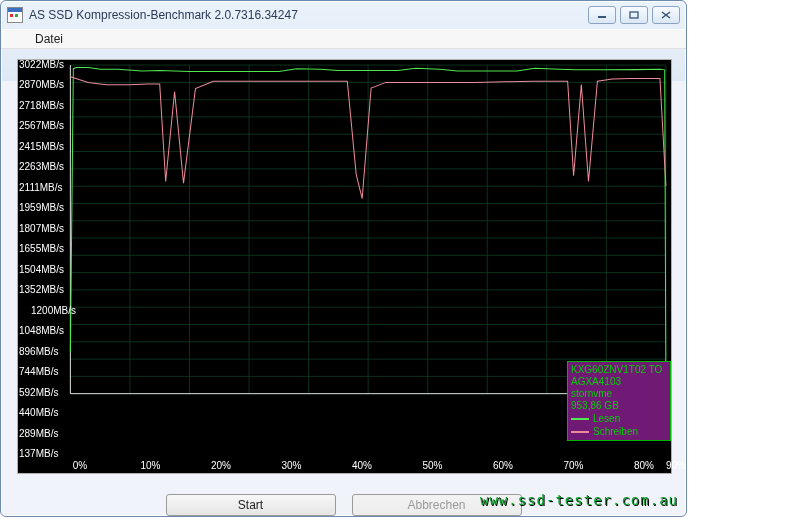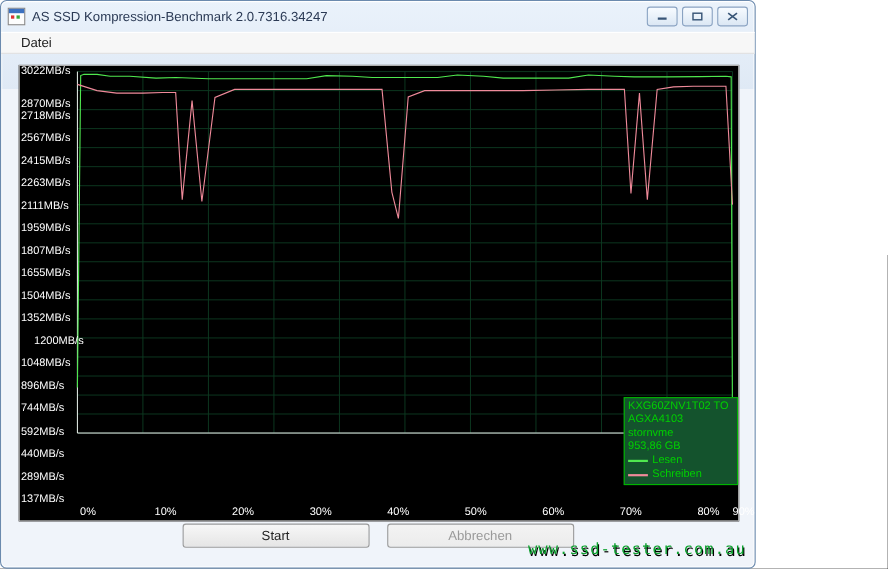--- a/index.html
+++ b/index.html
@@ -48,21 +48,21 @@
     display: flex; align-items: center; justify-content: center;
     color:#385577; font-size:11px;
   }
   .winbtn svg { display:block; }
   .menubar {
     height: 20px;
     background: #f7f7f7;
     border-top: 1px solid #fff;
     border-bottom: 1px solid #e0e0e0;
     display: flex; align-items: center;
-    padding-left: 12px;
+    padding-left: 28px;
   }
   .menu-item { font-size: 12px; color: #222; padding: 2px 6px; }
   .chart-wrap {
     position: absolute;
     left: 16px; right: 14px; top: 58px; bottom: 42px;
     background: #000;
     border: 1px solid #b0b0b0;
   }
   .chart-inner { position: absolute; inset: 0; }
   .ylabel, .xlabel {
@@ -76,35 +76,35 @@
   .xlabel { bottom: 2px; transform: translateX(-50%); }
   .grid line { stroke: #0d3a22; stroke-width: 1; }
   .axis line { stroke: #fff; stroke-width: 1; }
   .series-read { stroke: #4fe84f; stroke-width: 1.2; fill: none; }
   .series-write { stroke: #ef8a9a; stroke-width: 1.2; fill: none; }
   .legend {
     position: absolute;
     right: 0px; bottom: 32px;
     width: 104px;
     border: 1px solid #00b500;
-    background: #14532d;
+    background: #701a75;
     color: #00d000;
     font-family: Tahoma, sans-serif;
     font-size: 10px;
     padding: 2px 3px;
     line-height: 12px;
   }
   .legend-row { display:flex; align-items:center; gap:4px; margin-top:1px;}
   .legend-swatch { width:18px; height:0; border-top:2px solid; }
   .footer {
     position: absolute;
     left: 0; right: 0; bottom: 0;
     height: 40px;
     display: flex;
-    align-items: flex-start;
+    align-items: flex-end;
     justify-content: center;
     gap: 16px;
   }
   .btn {
     min-width: 170px;
     height: 22px;
     border: 1px solid #9a9a9a;
     border-radius: 3px;
     background: linear-gradient(to bottom,#f7f7f7,#e5e5e5);
     font-size: 12px;
@@ -195,21 +195,21 @@
         </g>
         <g class="axis">
           <line x1="62" x2="62" y1="6" y2="395"></line>
           <line x1="62" x2="767" y1="395" y2="395"></line>
         </g>
         <path d="M62,346.05476603119587 L65.525,10.314731369150778 L69.05,8.966377816291171 L83.15,8.966377816291171 L97.25,10.98890814558058 L118.4,10.98890814558058 L146.6,13.011438474870037 L167.75,12.337261698440189 L203,13.68561525129984 L238.25,13.68561525129984 L273.5,13.68561525129984 L308.75,13.68561525129984 L329.9,10.314731369150778 L358.09999999999997,10.98890814558058 L379.25,12.337261698440189 L414.5,12.337261698440189 L449.75000000000006,12.337261698440189 L470.9,9.640554592720974 L499.1,10.98890814558058 L520.25,13.011438474870037 L555.5,13.011438474870037 L590.75,13.011438474870037 L611.9,9.640554592720974 L640.0999999999999,10.98890814558058 L661.25,11.663084922010386 L696.5,11.663084922010386 L731.75,11.393414211438472 L759.95,10.98890814558058 L765.59,11.663084922010386 L767,393.2471403812825" class="series-read"></path>
         <path d="M62,19.753206239168115 L83.15,26.494974003466197 L104.3,29.191681109185453 L132.5,29.191681109185453 L153.65,28.51750433275565 L167.75,28.51750433275565 L174.8,143.80173310225302 L185.375,37.28180242634314 L195.95,145.82426343154248 L210.04999999999998,33.91091854419412 L231.2,25.146620450606587 L259.4,25.146620450606587 L287.6,25.146620450606587 L315.79999999999995,25.146620450606587 L344,25.146620450606587 L372.2,25.146620450606587 L389.82500000000005,25.146620450606587 L400.4,135.71161178509533 L407.45,164.02703639514732 L418.025,33.236741767764315 L435.65000000000003,26.494974003466197 L470.9,26.494974003466197 L506.15,26.494974003466197 L541.4000000000001,26.494974003466197 L576.65,25.82079722703639 L611.9,25.146620450606587 L640.0999999999999,25.146620450606587 L650.675,25.146620450606587 L657.725,137.05996533795494 L666.89,29.191681109185453 L675.35,143.80173310225302 L685.925,25.146620450606587 L703.5500000000001,22.44991334488733 L724.6999999999999,21.775736568457525 L745.85,21.775736568457525 L759.95,21.775736568457525 L767,149.1951473136915" class="series-write"></path>
       </svg>
     <div id="ylabels">
         <div class="ylabel" style="top: -1px;">3022MB/s</div>
-        <div class="ylabel" style="top: 19.495px; margin-top: 10px;">2870MB/s</div>
+        <div class="ylabel" style="top: 19.495px;">2870MB/s</div>
         <div class="ylabel" style="top: 39.9899px;">2718MB/s</div>
         <div class="ylabel" style="top: 60.3501px;">2567MB/s</div>
         <div class="ylabel" style="top: 80.8451px;">2415MB/s</div>
         <div class="ylabel" style="top: 101.34px;">2263MB/s</div>
         <div class="ylabel" style="top: 121.835px;">2111MB/s</div>
         <div class="ylabel" style="top: 142.33px;">1959MB/s</div>
         <div class="ylabel" style="top: 162.825px;">1807MB/s</div>
         <div class="ylabel" style="top: 183.32px; text-align: right;">1655MB/s</div>
         <div class="ylabel" style="top: 203.68px;">1504MB/s</div>
         <div class="ylabel" style="top: 224.175px;">1352MB/s</div>

